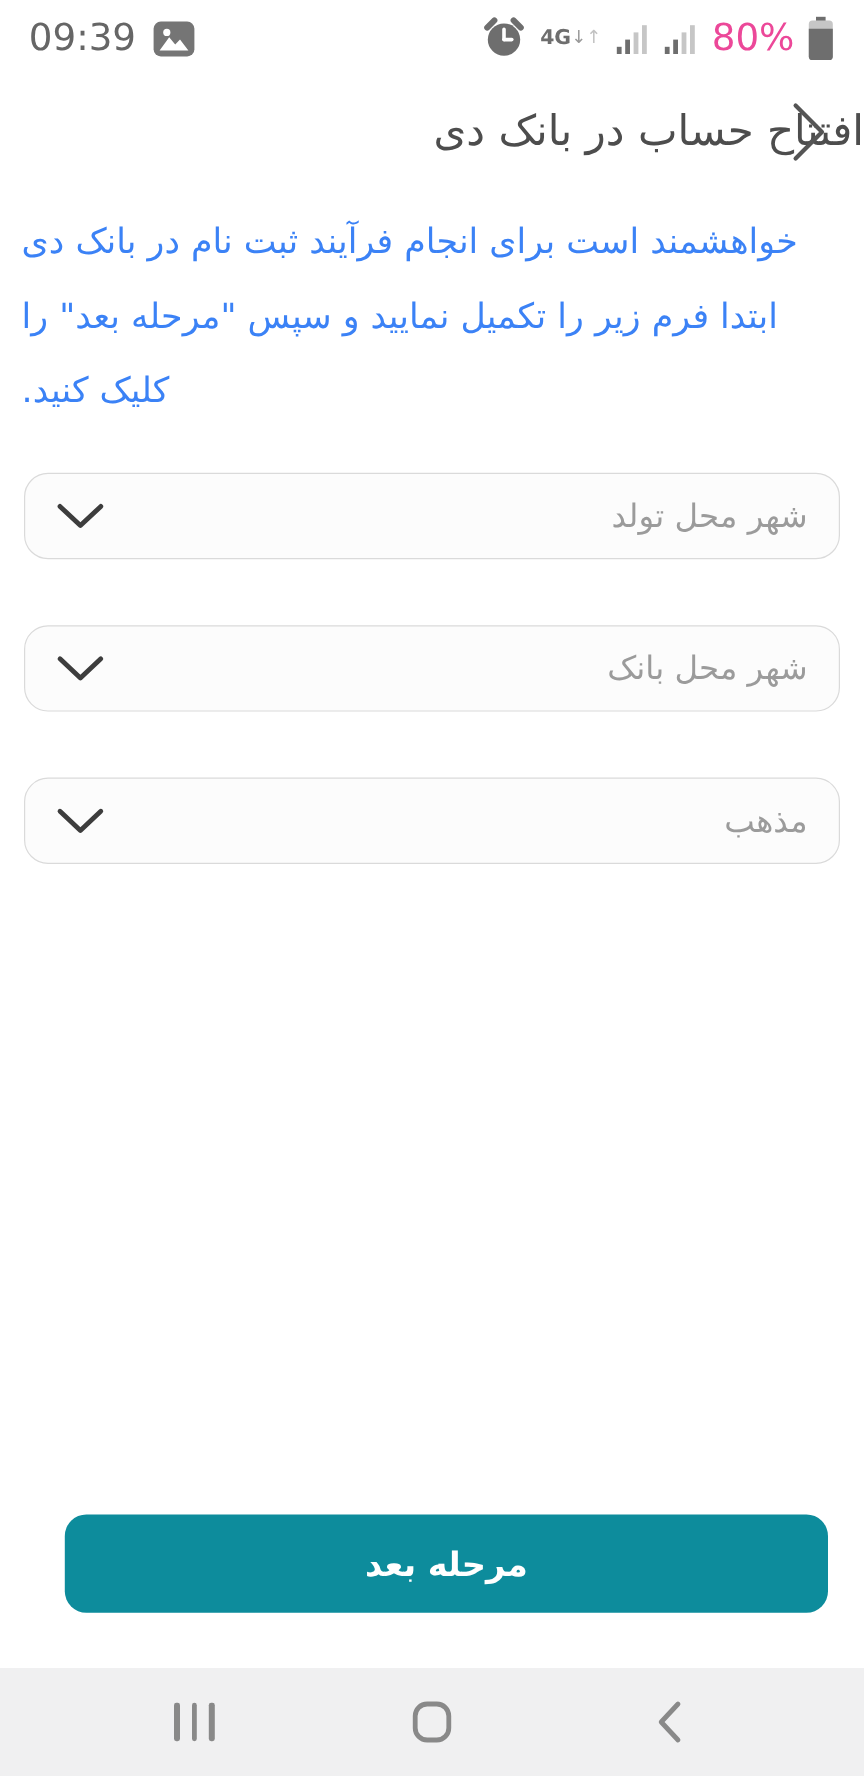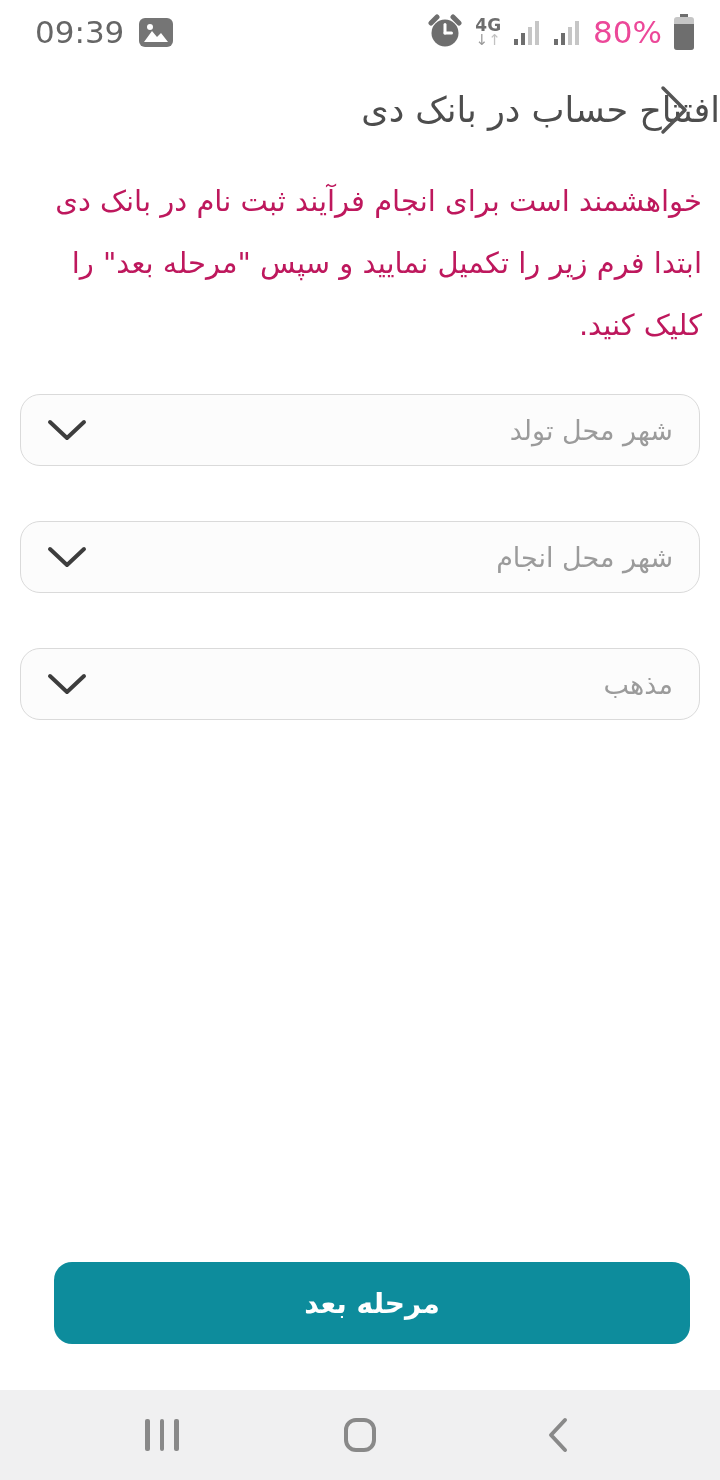--- a/index.html
+++ b/index.html
@@ -12,25 +12,25 @@
   }
   .phone{position:absolute;inset:0;}
 
   
   .status-bar{
     height:56px;
     display:flex;align-items:center;justify-content:space-between;
     padding:4px 24px 0 24px;
     color:#666;
   }
-  .sb-left{display:flex;align-items:center;gap:14px;margin-left:11px;}
+  .sb-left{display:flex;align-items:center;gap:14px;}
   .sb-right{display:flex;align-items:center;gap:10px;}
   .sb-time{font-size:31px;color:#666;}
   .sb-batt-pct{font-size:31px;color:#ec4899;}
-  .net-4g{display:flex;flex-direction:column;align-items:center;line-height:1;margin:0 2px;}
+  .net-4g{display:flex;flex-direction:row;align-items:center;line-height:1;margin:0 2px;}
   .net-4g .g{font-size:17px;font-weight:bold;color:#6e6e6e;letter-spacing:0;}
   .net-4g .arrows{font-size:15px;margin-top:-1px;}
   .net-4g .dn{color:#9a9a9a;}
   .net-4g .up{color:#c2c2c2;}
 
   
   .header{position:relative;height:92px;margin-top:4px;}
   .header-title{
     position:absolute;left:0;right:0;top:50%;
     transform:translateY(-50%);
@@ -44,22 +44,22 @@
     display:flex;align-items:center;justify-content:center;
     cursor:pointer;
   }
 
   
   .description{
     direction:rtl;
     margin:14px 18px 0 18px;
     font-size:29px;
     line-height:62px;
-    color:#be185d;
-    text-align:right;
+    color:#3b82f6;
+    text-align:left;
   }
 
   
   .form{padding:0 20px;}
   .field{
     direction:rtl;
     height:72px;
     margin-top:55px;
     border:1.5px solid #dadada;
     border-radius:20px;
@@ -173,21 +173,21 @@
     <div class="field">
       <span class="field-placeholder">شهر محل تولد</span>
       <span class="field-chevron">
         <svg width="40" height="23" viewBox="0 0 40 23">
           <polyline points="3,3 20,19 37,3" fill="none" stroke="#3d3d3d" stroke-width="4" stroke-linecap="round" stroke-linejoin="round"></polyline>
         </svg>
       </span>
     </div>
 
     <div class="field">
-      <span class="field-placeholder">شهر محل انجام</span>
+      <span class="field-placeholder">شهر محل بانک</span>
       <span class="field-chevron">
         <svg width="40" height="23" viewBox="0 0 40 23">
           <polyline points="3,3 20,19 37,3" fill="none" stroke="#3d3d3d" stroke-width="4" stroke-linecap="round" stroke-linejoin="round"></polyline>
         </svg>
       </span>
     </div>
 
     <div class="field">
       <span class="field-placeholder">مذهب</span>
       <span class="field-chevron">

